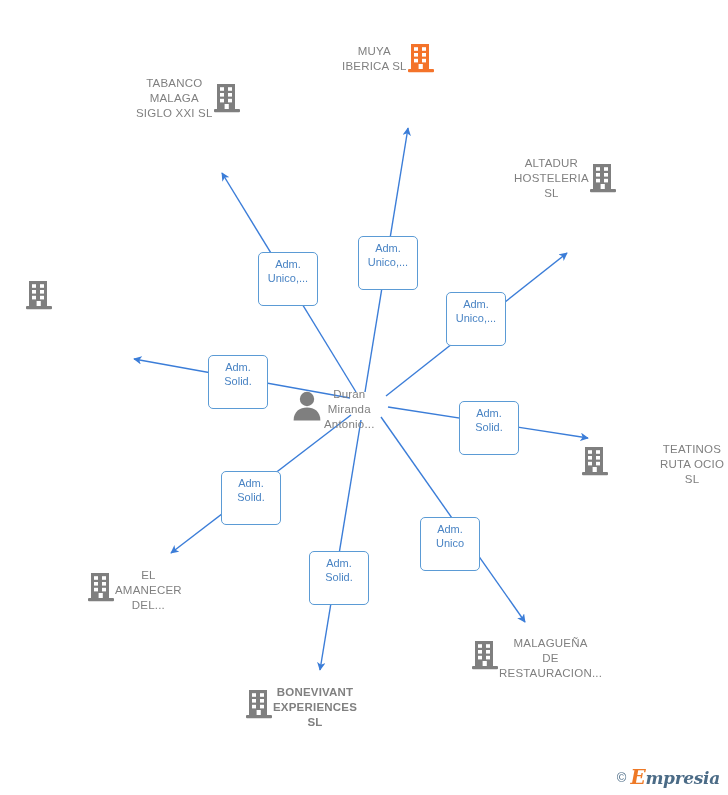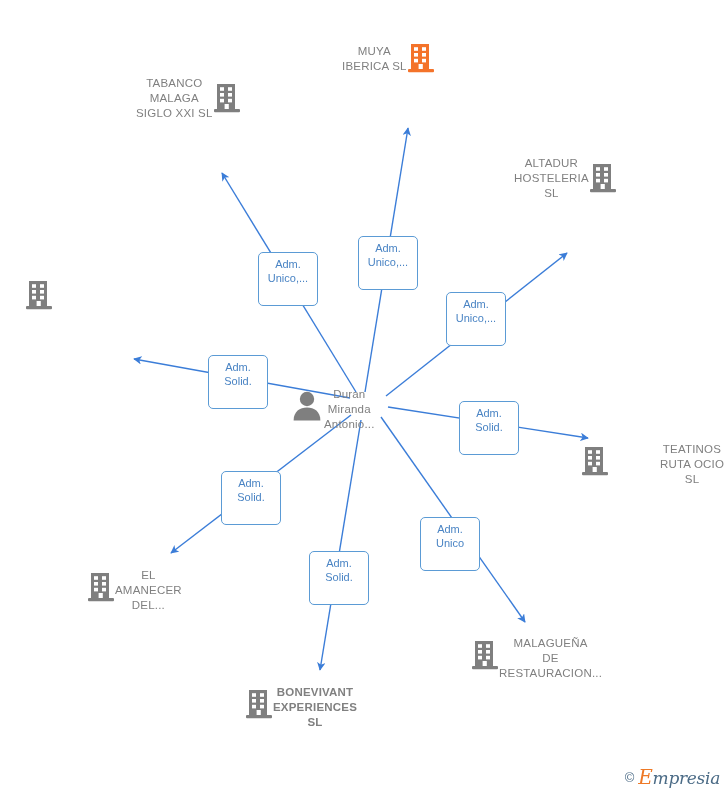--- a/index.html
+++ b/index.html
@@ -67,20 +67,21 @@
   #watermark .copy {
     font-size: 13px;
     color: #4b6b86;
   }
   #watermark .brand {
     font-family: "DejaVu Serif", serif;
     font-style: italic;
     font-size: 17px;
     color: #4b6b86;
     letter-spacing: -0.3px;
+    font-weight: bold;
   }
   #watermark .brand .lead {
     color: #ee7926;
     font-size: 20px;
   }
 </style>
 </head>
 <body>
 
 <div id="stage">

